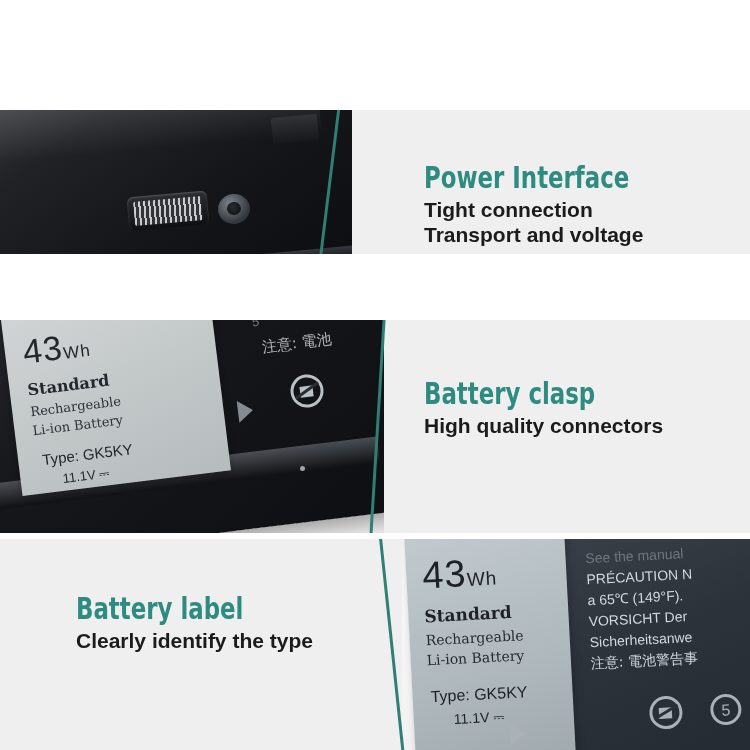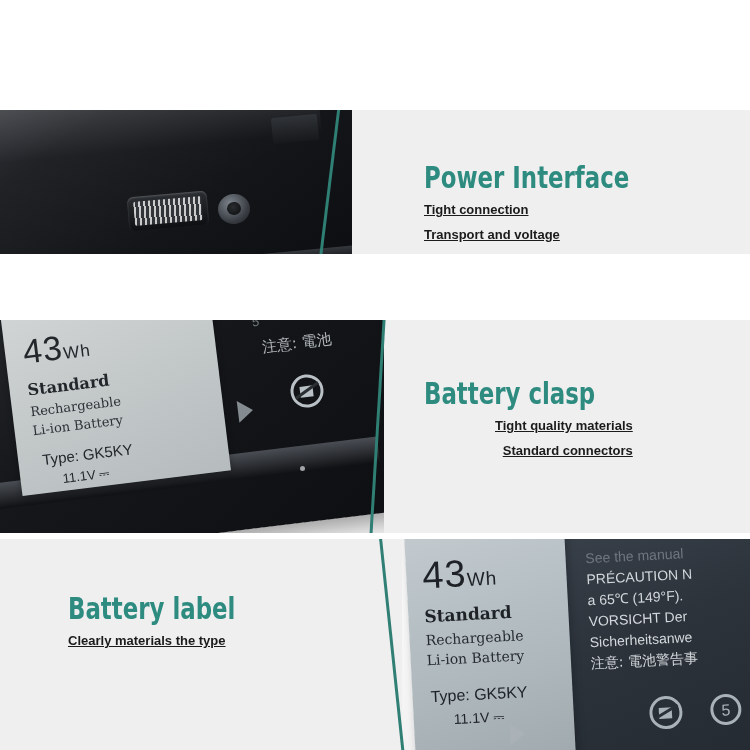--- a/index.html
+++ b/index.html
@@ -217,22 +217,22 @@
 
   
   .tblock{position:absolute;}
   .thead{
     font-size:31px;line-height:34px;font-weight:bold;color:#2e8b80;
     font-family:"DejaVu Sans Condensed","Liberation Sans",sans-serif;
     transform:scaleX(.82);transform-origin:left center;
     white-space:nowrap;margin-bottom:3px;
   }
   .tline{
-    font-size:13px;line-height:25px;font-weight:bold;color:#1b1b1b;
-    font-family:"Liberation Sans",sans-serif;white-space:nowrap;text-decoration:underline;
+    font-size:21px;line-height:25px;font-weight:bold;color:#1b1b1b;
+    font-family:"Liberation Sans",sans-serif;white-space:nowrap;
   }
 </style>
 </head>
 <body>
 
 <div class="page">
 
 
   <div class="panel p1">
 
@@ -290,34 +290,33 @@
       </div>
       <div class="tri"></div>
       <div class="dot"></div>
     </div>
 
     <div class="slant" style="left:375px;">
       <i style="transform:skewX(-3.5deg);"></i>
     </div>
 
     <div class="text-half" style="left:384px;width:366px;">
-      <div class="tblock" style="left:40px;top:56px;text-align:right;">
+      <div class="tblock" style="left:40px;top:56px;">
         <div class="thead">Battery clasp</div>
-        <div class="tline">Tight quality materials</div>
-        <div class="tline">Standard connectors</div>
+        <div class="tline">High quality connectors</div>
       </div>
     </div>
   </div>
 
   <div class="panel p3">
 
     <div class="text-half" style="left:0;width:400px;">
-      <div class="tblock" style="left:68px;top:52px;">
+      <div class="tblock" style="left:76px;top:52px;">
         <div class="thead">Battery label</div>
-        <div class="tline">Clearly materials the type</div>
+        <div class="tline">Clearly identify the type</div>
       </div>
     </div>
 
     <div class="slant" style="left:392px;">
       <i style="transform:skewX(6deg);"></i>
     </div>
 
     <div class="photo photo-right ph3" style="width:348px;">
       <div class="darkfield"></div>
 

